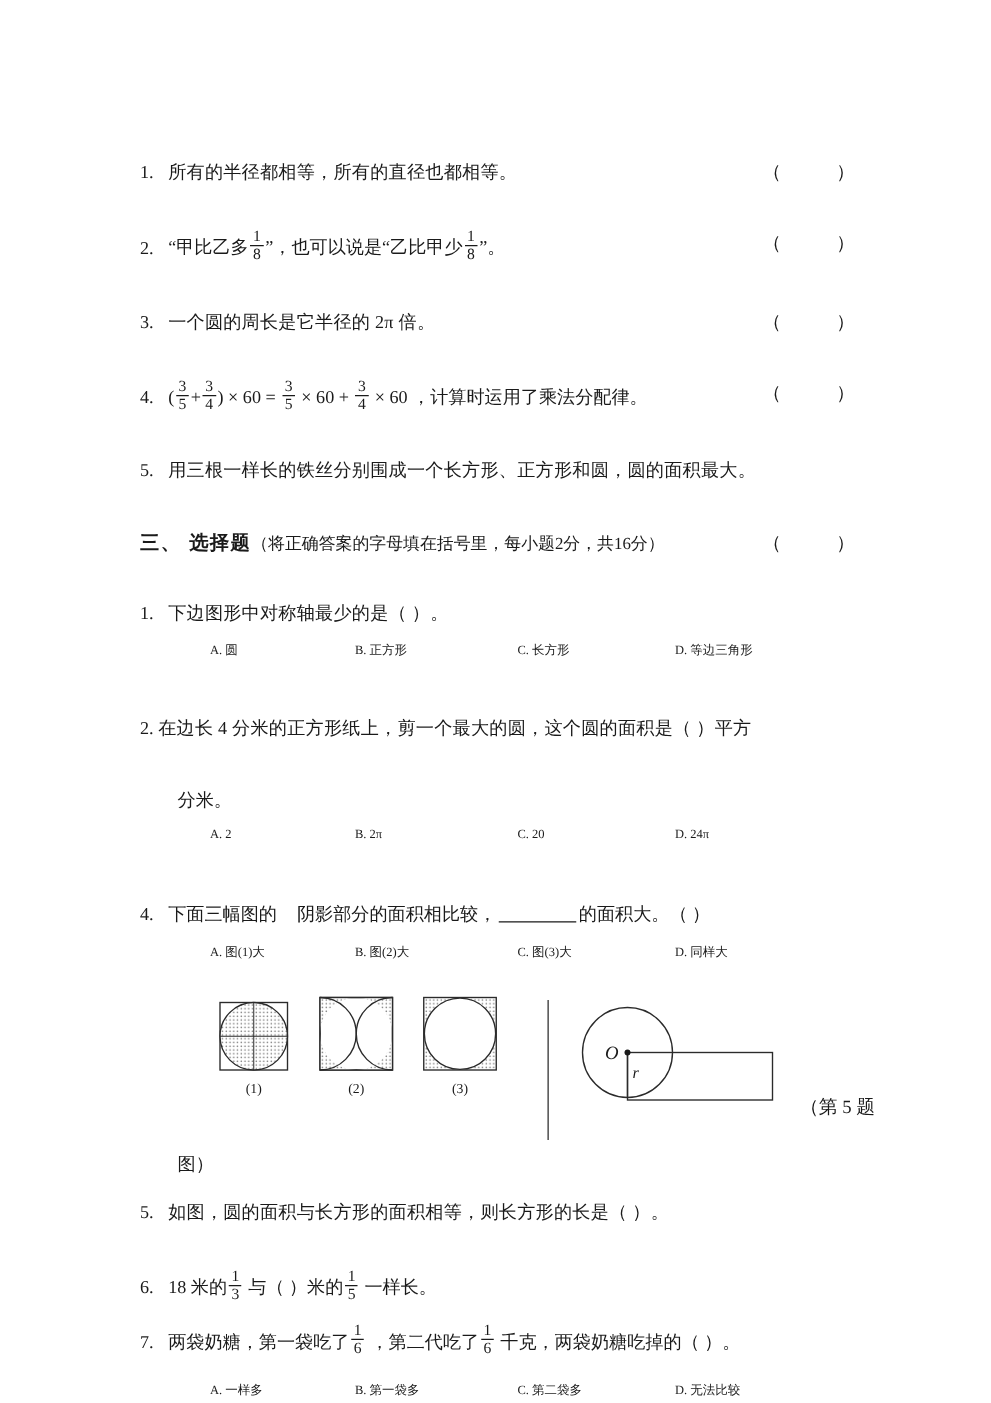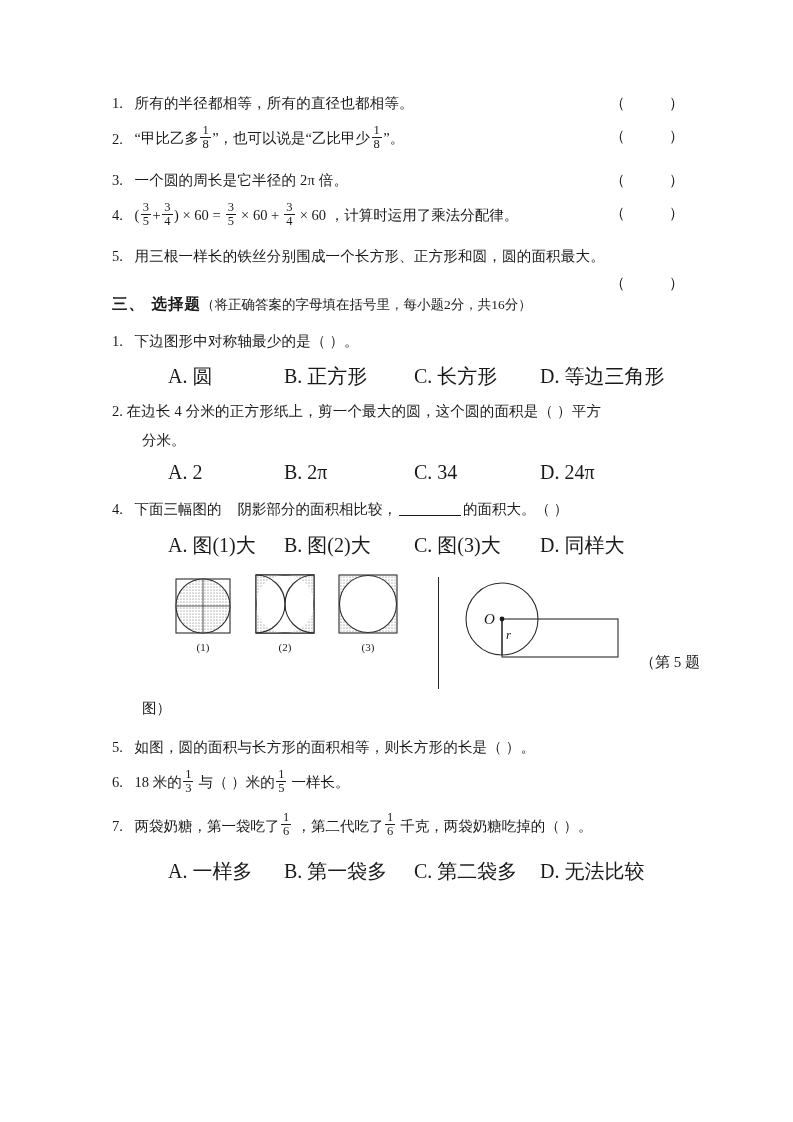--- a/index.html
+++ b/index.html
@@ -28,20 +28,21 @@
     width: 572px;
   }
 
   
   .row {
     position: relative;
     font-size: 14.5px;
     line-height: 1.55;
     margin-bottom: 14px;
     white-space: nowrap;
+    margin-top: 35px;
   }
   .num {
     display: inline-block;
     font-family: "Liberation Serif", serif;
   }
   .txt { letter-spacing: 0.2px; }
 
   .paren {
     position: absolute;
     font-size: 15px;
@@ -76,21 +77,21 @@
     font-size: 15.5px;
     letter-spacing: 1px;
     margin-top: 32px;
   }
   .section-head .sd { font-size: 13.5px; }
 
   
   .choices {
     position: relative;
     height: 24px;
-    font-size: 20px;
+    font-size: 10px;
     margin-bottom: 13px;
   }
   .choice {
     position: absolute;
     white-space: nowrap;
   }
   .c0 { left: 56px; }
   .c1 { left: 172px; }
   .c2 { left: 302px; }
   .c3 { left: 428px; }
@@ -215,21 +216,21 @@
       <span class="num">2.</span>
       <span class="txt">在边长 4 分米的正方形纸上，剪一个最大的圆，这个圆的面积是（       ）平方</span>
     </div>
     <div class="row" style="margin-bottom:10px">
       <span class="indent">分米。</span>
     </div>
 
     <div class="choices">
       <span class="choice c0">A. 2</span>
       <span class="choice c1">B. 2π</span>
-      <span class="choice c2">C. 34</span>
+      <span class="choice c2">C. 20</span>
       <span class="choice c3">D. 24π</span>
     </div>
 
     <div class="row qline">
       <span class="num">4.</span>
       <span class="gap" style="width:8px"></span><span>下面三幅图的</span><span class="gap"></span><span>阴影部分的面积相比较，</span><span class="blank-ul"></span><span>的面积大。（       ）</span>
     </div>
     <div class="choices">
       <span class="choice c0">A. 图(1)大</span>
       <span class="choice c1">B. 图(2)大</span>

